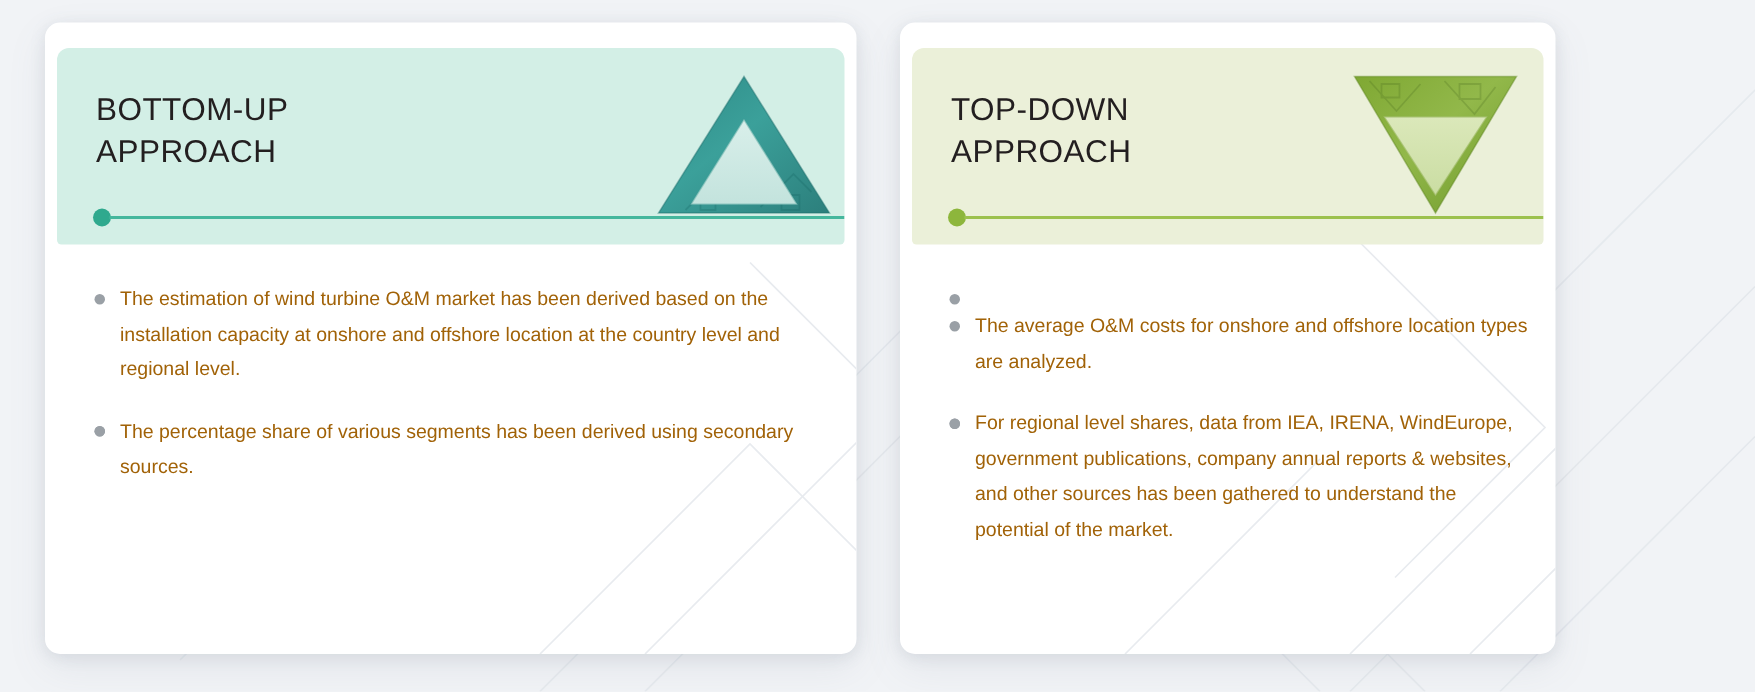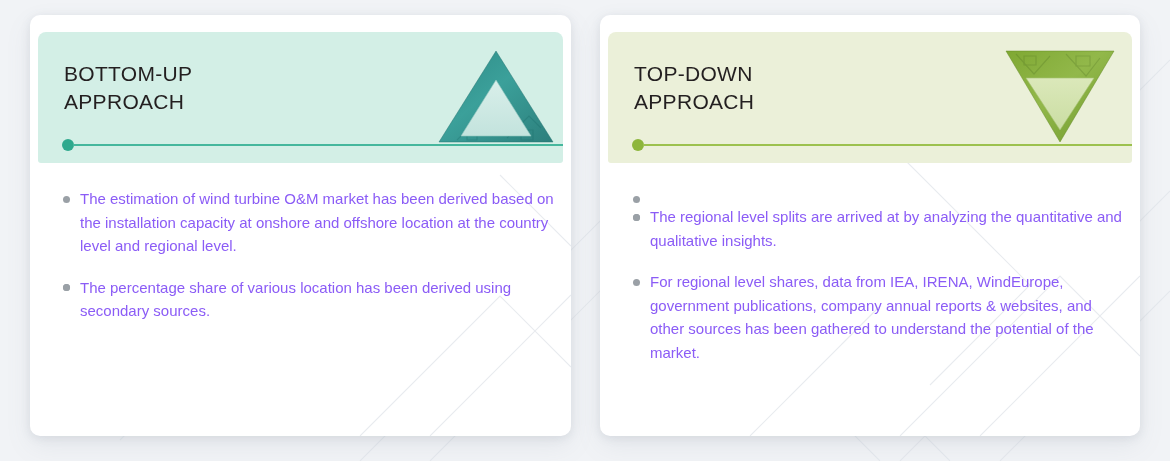--- a/index.html
+++ b/index.html
@@ -34,21 +34,21 @@
   .card {
     position: absolute;
     top: 15px;
     height: 421px;
     background: #ffffff;
     border-radius: 10px;
     box-shadow: 0 2px 10px rgba(120,130,145,0.16), 0 10px 26px rgba(120,130,145,0.10);
     overflow: hidden;
   }
   .card-left  { left: 30px;  width: 541px; }
-  .card-right { left: 600px; width: 540px; }
+  .card-right { left: 600px; width: 437px; }
 
   
   .card-pattern {
     position: absolute;
     inset: 0;
     pointer-events: none;
   }
 
   
   .header-band {
@@ -117,23 +117,23 @@
   .bullets {
     position: absolute;
     left: 0; right: 0;
     top: 172px;
   }
   .bullet {
     position: relative;
     padding-left: 50px;
     padding-right: 16px;
     margin-bottom: 18px;
-    font-size: 15px;
+    font-size: 13px;
     line-height: 23.5px;
-    color: #8b5cf6;
+    color: #a16207;
   }
   .bullet-marker {
     position: absolute;
     left: 33px;
     top: 8.5px;
     width: 7px;
     height: 7px;
     border-radius: 50%;
     background: #9aa0a6;
   }
@@ -210,21 +210,21 @@
     <div class="bullets">
       <div class="bullet">
         <span class="bullet-marker"></span>
         <span class="bullet-text">The estimation of wind turbine O&amp;M market has been derived based on the installation capacity at onshore and offshore location at the country level and regional level.</span>
       </div>
       <div class="bullet">
         <span class="bullet-marker"></span>
       </div>
       <div class="bullet">
         <span class="bullet-marker"></span>
-        <span class="bullet-text">The percentage share of various location has been derived using secondary sources.</span>
+        <span class="bullet-text">The percentage share of various segments has been derived using secondary sources.</span>
       </div>
     </div>
   </div>
 
   <div class="card card-right">
 
     <div class="card-pattern">
       <svg width="540" height="421" viewBox="0 0 540 421" xmlns="http://www.w3.org/2000/svg">
         <g stroke="#e8ebef" stroke-width="1.1" fill="none">
           <path d="M 250 90 L 430 270 L 330 370"></path>
@@ -272,24 +272,24 @@
         <span class="accent-line line-olive"></span>
       </div>
     </div>
 
     <div class="bullets">
       <div class="bullet">
         <span class="bullet-marker"></span>
       </div>
       <div class="bullet">
         <span class="bullet-marker"></span>
-      </div>
-      <div class="bullet">
-        <span class="bullet-marker"></span>
-        <span class="bullet-text">The regional level splits are arrived at by analyzing the quantitative and qualitative insights.</span>
+        <span class="bullet-text">The average O&amp;M costs for onshore and offshore location types are analyzed.</span>
+      </div>
+      <div class="bullet">
+        <span class="bullet-marker"></span>
       </div>
       <div class="bullet">
         <span class="bullet-marker"></span>
         <span class="bullet-text">For regional level shares, data from IEA, IRENA, WindEurope, government publications, company annual reports &amp; websites, and other sources has been gathered to understand the potential of the market.</span>
       </div>
     </div>
   </div>
 
 </div>
 

